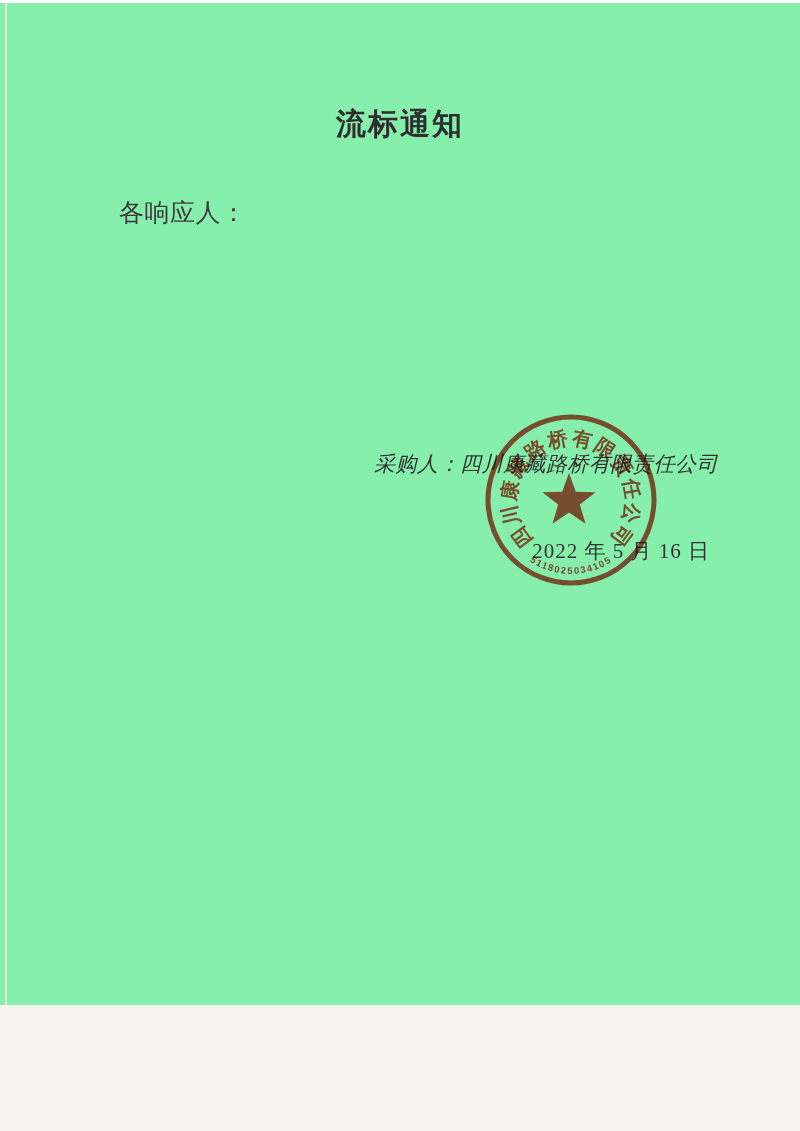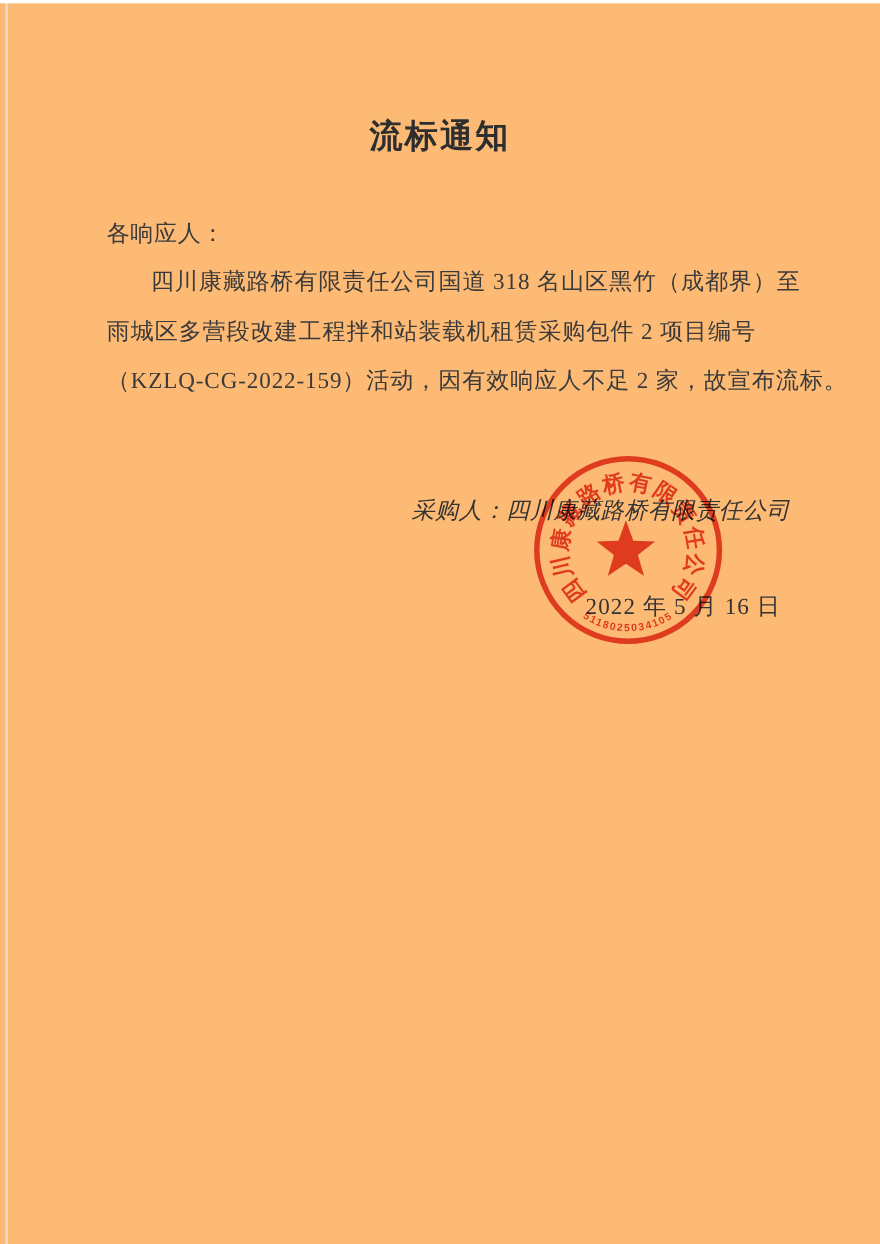--- a/index.html
+++ b/index.html
@@ -4,23 +4,23 @@
 <style>
   html, body {
     margin: 0;
     padding: 0;
     background: #f4f3f2;
     font-family: "Liberation Serif", "DejaVu Serif", serif;
   }
   .page {
     position: relative;
     width: 800px;
-    height: 1131px;
+    height: 1005px;
     margin: 0 auto;
-    background: #fdba74;
+    background: #86efac;
     overflow: hidden;
     color: #3a3a3a;
   }
   .scan-edge-left {
     position: absolute;
     left: 5px; top: 0; bottom: 0;
     width: 2px;
     background: #e9e7e0;
     opacity: .8;
   }
@@ -35,23 +35,23 @@
     left: 0; right: 0;
     top: 104px;
     text-align: center;
     font-size: 30px;
     font-weight: 700;
     letter-spacing: 2px;
     color: #2e2e2e;
   }
   .salutation {
     position: absolute;
-    left: 97px;
+    left: 119px;
     top: 190px;
-    font-size: 21px;
+    font-size: 25px;
     line-height: 45px;
     letter-spacing: 0.5px;
   }
   .body-paragraph {
     position: absolute;
     left: 97px;
     top: 234px;
     width: 624px;
     font-size: 21px;
     line-height: 45px;
@@ -105,25 +105,20 @@
 
 <div class="page">
 
   <div class="scan-edge-left"></div>
   <div class="scan-edge-top"></div>
 
   <div class="doc-title">流标通知</div>
 
   <div class="salutation">各响应人：</div>
 
-  <div class="body-paragraph">
-    <div class="body-line indented">四川康藏路桥有限责任公司国道 318 名山区黑竹（成都界）至</div>
-    <div class="body-line">雨城区多营段改建工程拌和站装载机租赁采购包件 2 项目编号</div>
-    <div class="body-line">（KZLQ-CG-2022-159）活动，因有效响应人不足 2 家，故宣布流标。</div>
-  </div>
 
   <div class="signature-line">采购人：四川康藏路桥有限责任公司</div>
 
   <div class="date-line">2022 年 5 月 16 日</div>
 
   <svg class="company-seal" viewBox="0 0 182 182" xmlns="http://www.w3.org/2000/svg" xmlns:xlink="http://www.w3.org/1999/xlink">
     <defs>
       <path id="seal-company-arc" d="M 52.1 129.9 A 55 55 0 1 1 129.9 129.9" fill="none"></path>
       <path id="seal-number-arc" d="M 48.6 151.6 A 74 74 0 0 0 133.4 151.6" fill="none"></path>
     </defs>

